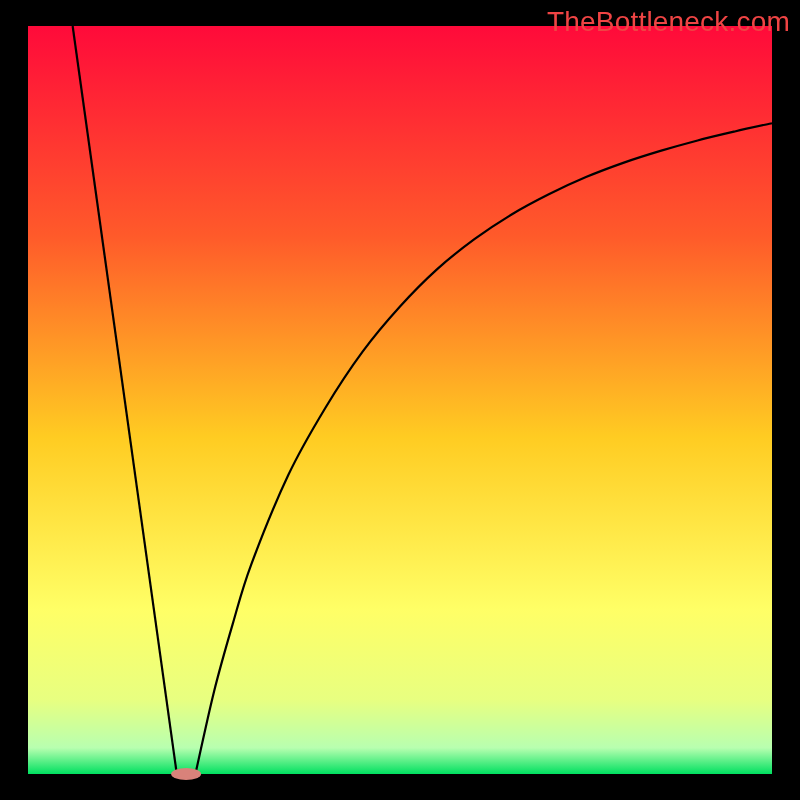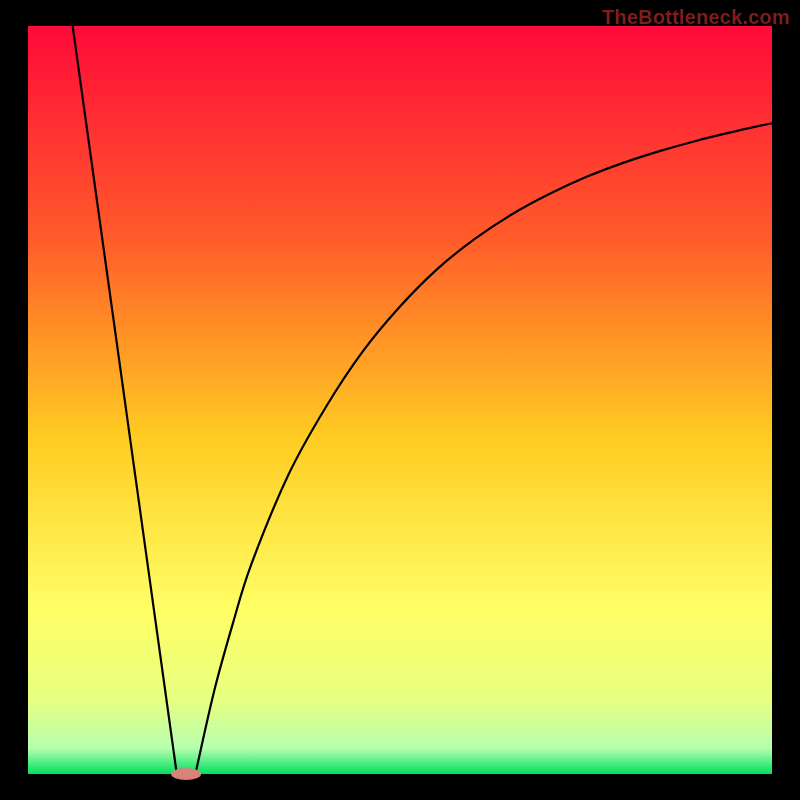--- a/index.html
+++ b/index.html
@@ -18,23 +18,23 @@
   }
   .chart-svg {
     display: block;
     width: 800px;
     height: 800px;
   }
   .watermark {
     position: absolute;
     top: 6px;
     right: 10px;
-    color: #7f1d1d;
-    font-size: 20px;
-    font-weight: 700;
+    color: #ef4444;
+    font-size: 28px;
+    font-weight: 400;
     letter-spacing: 0.2px;
   }
 </style>
 </head>
 <body>
 
 <div class="chart-container">
 
   <svg class="chart-svg" viewBox="0 0 800 800">
     <defs>

